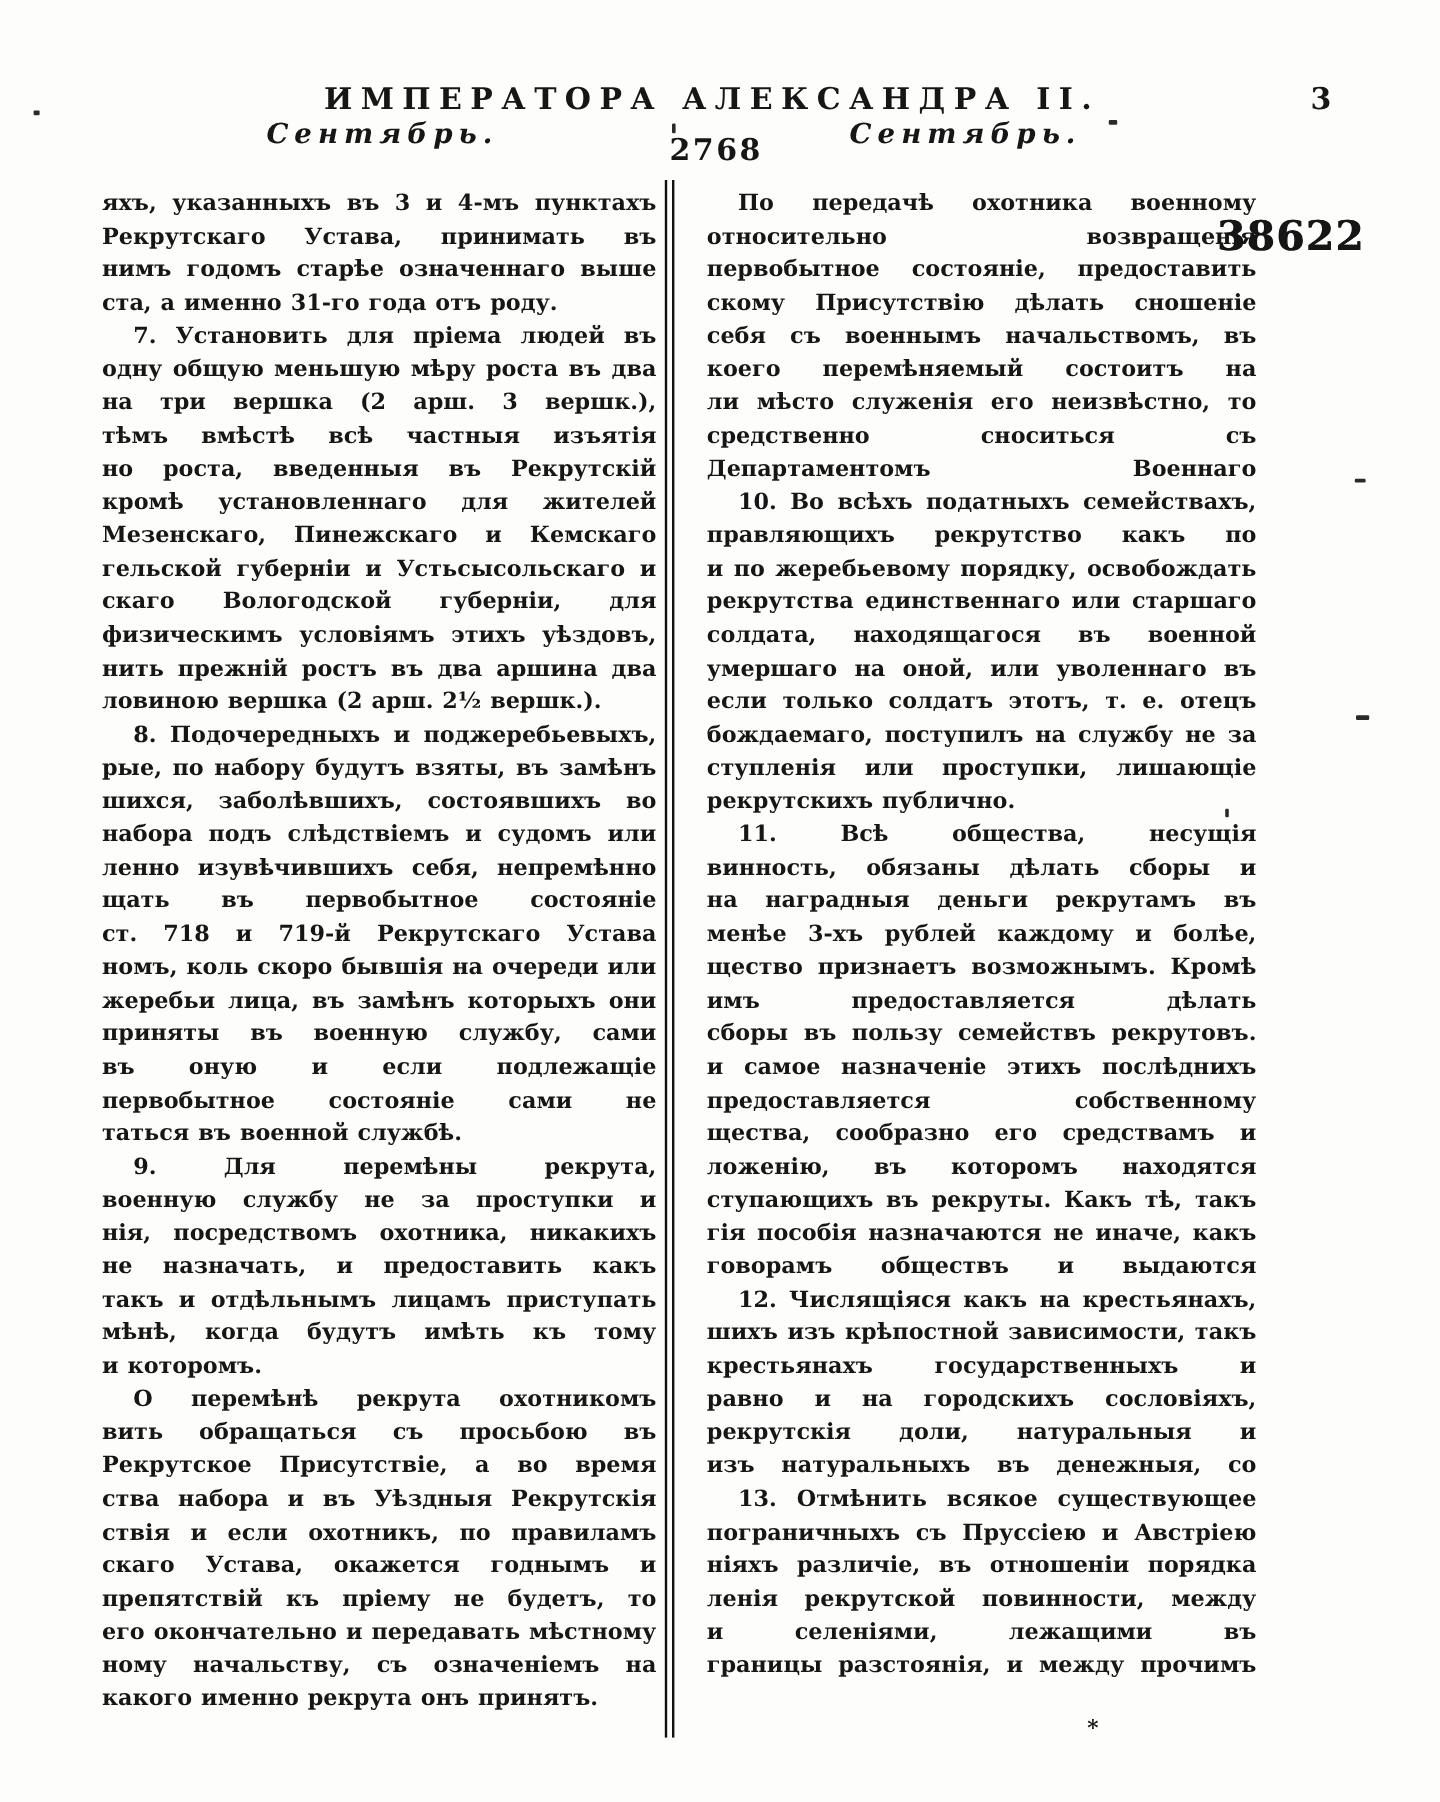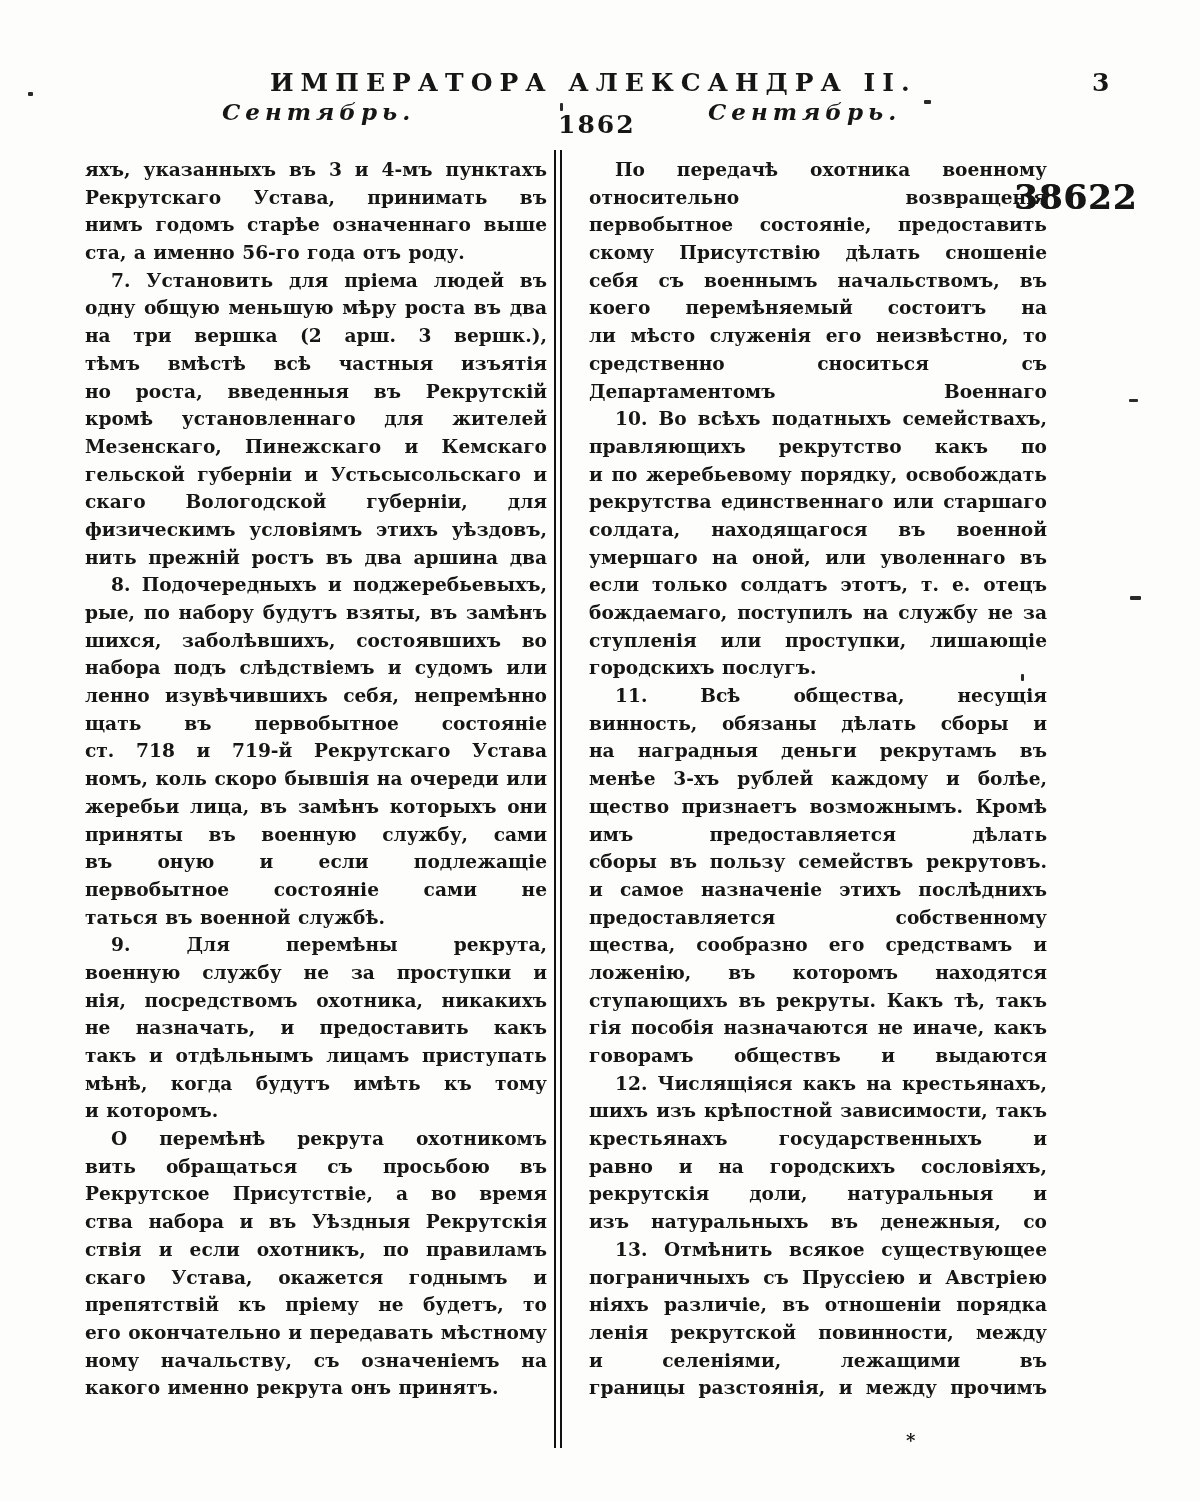--- a/index.html
+++ b/index.html
@@ -69,43 +69,44 @@
 </style>
 </head>
 <body>
 
 <div id="page">
 
   <div class="hdr-title">ИМПЕРАТОРА АЛЕКСАНДРА II.</div>
   <div class="page-num">3</div>
 
   <div class="month left">Сентябрь.</div>
-  <div class="year">1862</div>
+  <div class="year">2768</div>
   <div class="month right">Сентябрь.</div>
 
   <div class="law-num">38622</div>
 
   <div class="divider"></div>
 
   <div class="col left">
       <div class="tline">яхъ, указанныхъ въ 3 и 4-мъ пунктахъ 194 ст.</div>
       <div class="tline">Рекрутскаго Устава, принимать въ службу од-</div>
       <div class="tline">нимъ годомъ старѣе означеннаго выше возра-</div>
-      <div class="tline end">ста, а именно 56-го года отъ роду.</div>
+      <div class="tline end">ста, а именно 31-го года отъ роду.</div>
       <div class="tline para">7. Установить для пріема людей въ рекруты</div>
       <div class="tline">одну общую меньшую мѣру роста въ два арши-</div>
       <div class="tline">на три вершка (2 арш. 3 вершк.), отмѣнивъ съ</div>
       <div class="tline">тѣмъ вмѣстѣ всѣ частныя изъятія относитель-</div>
       <div class="tline">но роста, введенныя въ Рекрутскій Уставъ,</div>
       <div class="tline">кромѣ установленнаго для жителей уѣздовъ:</div>
       <div class="tline">Мезенскаго, Пинежскаго и Кемскаго Архан-</div>
       <div class="tline">гельской губерніи и Устьсысольскаго и Ярен-</div>
       <div class="tline">скаго Вологодской губерніи, для которыхъ, по</div>
       <div class="tline">физическимъ условіямъ этихъ уѣздовъ, сохра-</div>
       <div class="tline">нить прежній ростъ въ два аршина два съ по-</div>
+      <div class="tline end">ловиною вершка (2 арш. 2½ вершк.).</div>
       <div class="tline para">8. Подочередныхъ и поджеребьевыхъ, кото-</div>
       <div class="tline">рые, по набору будутъ взяты, въ замѣнъ укрыв-</div>
       <div class="tline">шихся, заболѣвшихъ, состоявшихъ во время</div>
       <div class="tline">набора подъ слѣдствіемъ и судомъ или умыш-</div>
       <div class="tline">ленно изувѣчившихъ себя, непремѣнно возвра-</div>
       <div class="tline">щать въ первобытное состояніе порядкомъ, въ</div>
       <div class="tline">ст. 718 и 719-й Рекрутскаго Устава указан-</div>
       <div class="tline">номъ, коль скоро бывшія на очереди или на</div>
       <div class="tline">жеребьи лица, въ замѣнъ которыхъ они были</div>
       <div class="tline">приняты въ военную службу, сами поступятъ</div>
@@ -142,21 +143,21 @@
       <div class="tline end">Департаментомъ Военнаго Министерства.</div>
       <div class="tline para">10. Во всѣхъ податныхъ семействахъ, от-</div>
       <div class="tline">правляющихъ рекрутство какъ по очереди, такъ</div>
       <div class="tline">и по жеребьевому порядку, освобождать отъ</div>
       <div class="tline">рекрутства единственнаго или старшаго сына</div>
       <div class="tline">солдата, находящагося въ военной службѣ, или</div>
       <div class="tline">умершаго на оной, или уволеннаго въ отставку,</div>
       <div class="tline">если только солдатъ этотъ, т. е. отецъ осво-</div>
       <div class="tline">бождаемаго, поступилъ на службу не за пре-</div>
       <div class="tline">ступленія или проступки, лишающіе семейство</div>
-      <div class="tline end">городскихъ послугъ.</div>
+      <div class="tline end">рекрутскихъ публично.</div>
       <div class="tline para">11. Всѣ общества, несущія рекрутскую по-</div>
       <div class="tline">винность, обязаны дѣлать сборы и раскладки</div>
       <div class="tline">на наградныя деньги рекрутамъ въ размѣрѣ не</div>
       <div class="tline">менѣе 3-хъ рублей каждому и болѣе, если об-</div>
       <div class="tline">щество признаетъ возможнымъ. Кромѣ того</div>
       <div class="tline">имъ предоставляется дѣлать добровольные</div>
       <div class="tline">сборы въ пользу семействъ рекрутовъ. Размѣръ</div>
       <div class="tline">и самое назначеніе этихъ послѣднихъ пособій</div>
       <div class="tline">предоставляется собственному усмотрѣнію об-</div>
       <div class="tline">щества, сообразно его средствамъ и тому по-</div>

